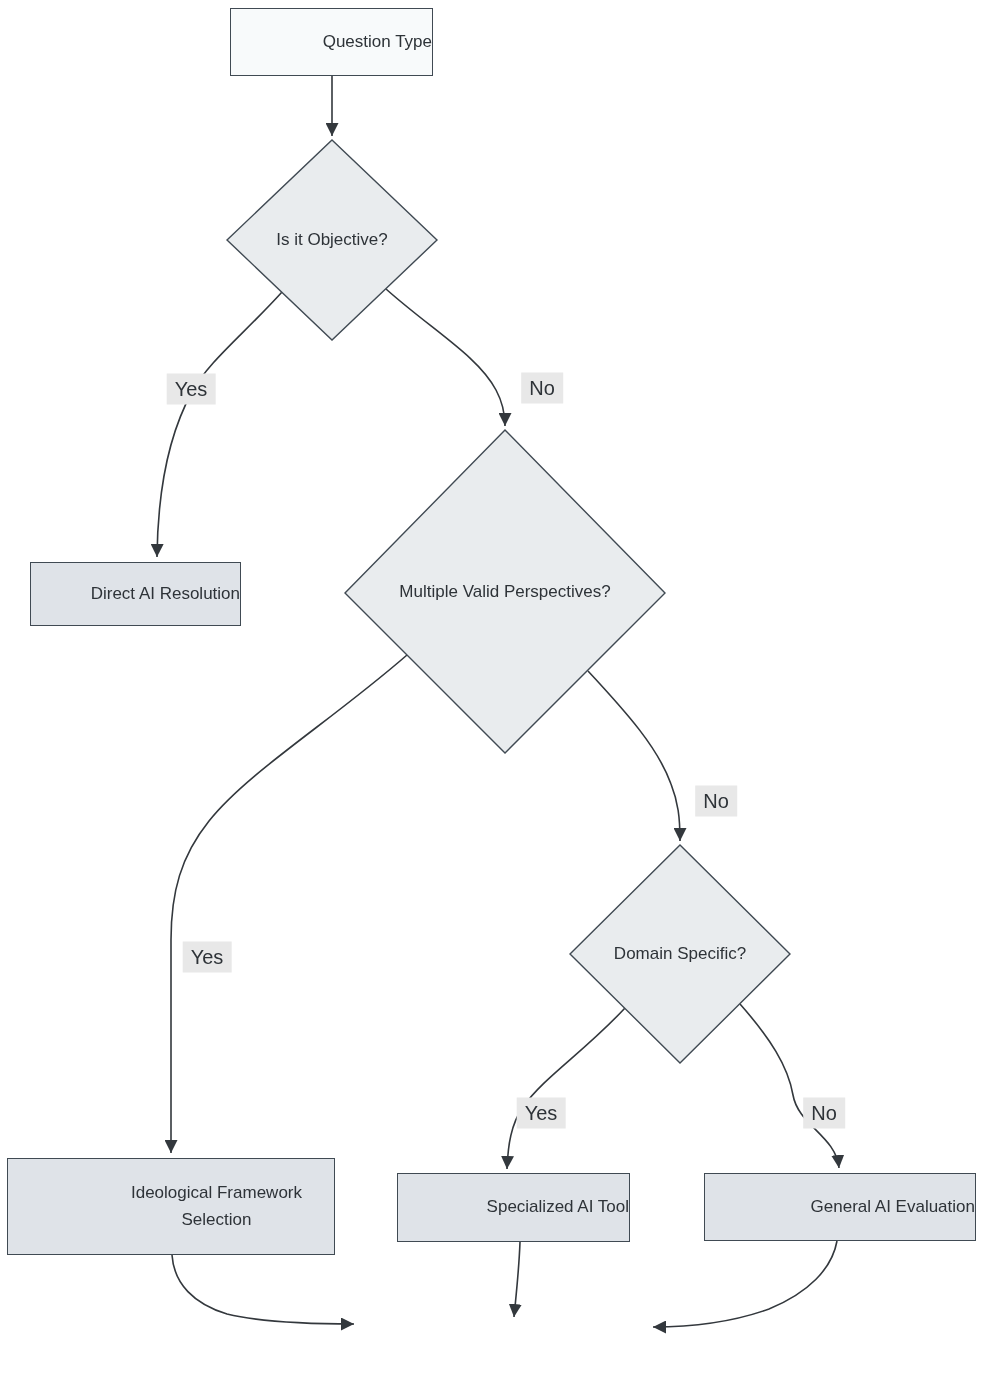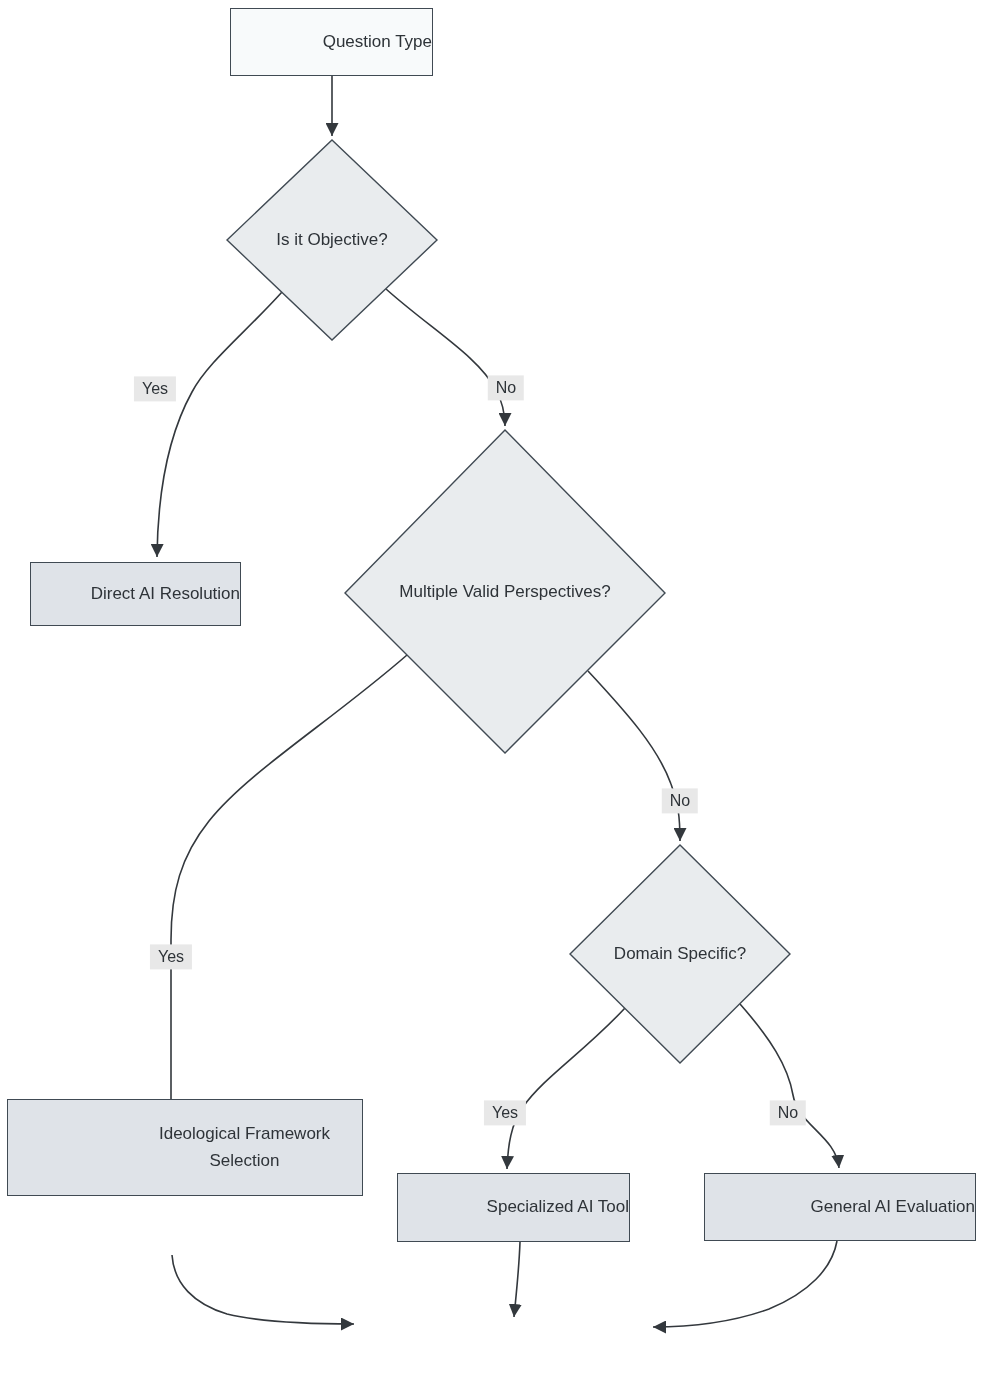--- a/index.html
+++ b/index.html
@@ -31,21 +31,21 @@
   .node.process{background:var(--process-fill);}
   .node.result{background:var(--result-fill);}
   .node span{display:inline-block;}
   .diamond-label{
     position:absolute;transform:translate(-50%,-50%);white-space:nowrap;
     font-size:17px;color:var(--text);text-align:center;
   }
   .edge-label{
     position:absolute;transform:translate(-50%,-50%);
     background:var(--edge-label-bg);color:var(--text);
-    font-size:16px;line-height:1.45;padding:1px 8px;white-space:nowrap;
+    font-size:20px;line-height:1.45;padding:1px 8px;white-space:nowrap;margin-left:36px;
   }
 </style>
 </head>
 <body>
 
 <div class="canvas">
 
   <svg class="layer" width="984" height="1393" viewBox="0 0 984 1393">
     <defs>
       <marker id="arrow" viewBox="0 0 10 10" refX="10" refY="5" markerUnits="userSpaceOnUse" markerWidth="13" markerHeight="13" orient="auto">
@@ -70,21 +70,21 @@
   </svg>
 
   <div class="node start" style="left:230px;top:8px;width:203px;height:68px">
     <span>Question Type</span>
   </div>
 
   <div class="node process" style="left:30px;top:562px;width:211px;height:64px">
     <span>Direct AI Resolution</span>
   </div>
 
-  <div class="node process" style="left:7px;top:1099px;width:356px;height:97px">
+  <div class="node process" style="left:7px;top:1158px;width:328px;height:97px">
     <span style="max-width:235px">Ideological Framework Selection</span>
   </div>
 
   <div class="node process" style="left:397px;top:1173px;width:233px;height:69px">
     <span>Specialized AI Tool</span>
   </div>
 
   <div class="node process" style="left:704px;top:1173px;width:272px;height:68px">
     <span>General AI Evaluation</span>
   </div>

